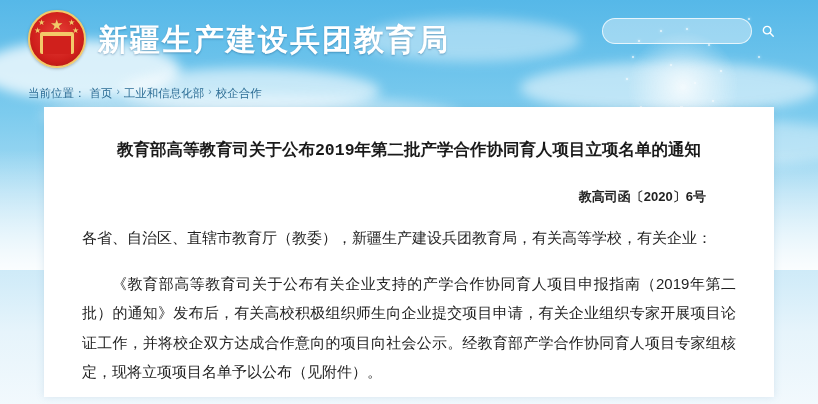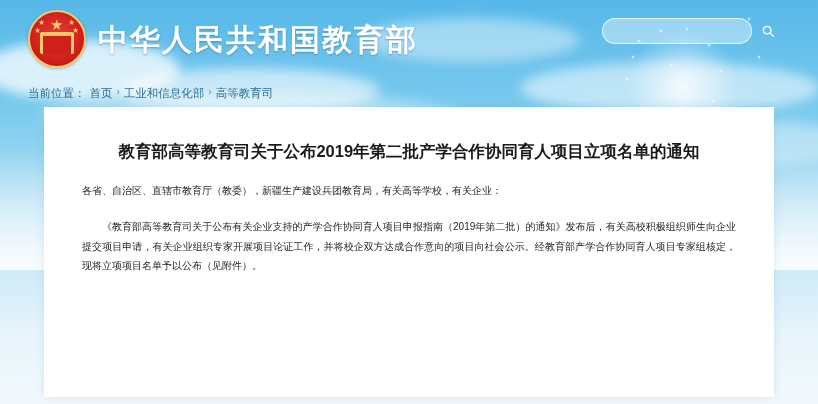--- a/index.html
+++ b/index.html
@@ -149,31 +149,31 @@
     padding: 26px 38px 10px 38px;
     box-shadow: 0 0 8px rgba(90,140,175,.18);
   }
   .doc-title {
     text-align: center;
     color: #1a1a1a;
     font-size: 16.5px;
     font-weight: bold;
     line-height: 1.5;
     margin: 6px 0 0 0;
-    font-family: Liberation Sans, sans-serif;
+    font-family: Liberation Mono, monospace;
   }
   .doc-number {
     text-align: right;
     font-size: 13px;
     color: #222;
     margin: 24px 30px 0 0;
     font-weight: bold;
   }
   .doc-p {
-    font-size: 10px;
+    font-size: 15px;
     color: #1f1f1f;
     line-height: 1.95;
     margin: 17px 0 0 0;
     text-align: justify;
   }
   .indent { text-indent: 2em; }
 </style>
 </head>
 <body>
 
@@ -212,42 +212,43 @@
     <div class="emblem">
       <div class="emblem-outer"></div>
       <div class="emblem-gate"></div>
       <div class="emblem-star es-main">★</div>
       <div class="emblem-star es-1">★</div>
       <div class="emblem-star es-2">★</div>
       <div class="emblem-star es-3">★</div>
       <div class="emblem-star es-4">★</div>
     </div>
     <div>
-      <div class="title-cn">中华人民共和国教育部</div>
+      <div class="title-cn">新疆生产建设兵团教育局</div>
     </div>
 
     <div class="search-box">
       <input class="search-input" type="text" placeholder="" style="">
       <span class="search-icon">
         <svg width="14" height="14" viewBox="0 0 24 24" fill="none" stroke="currentColor" stroke-width="2.4">
           <circle cx="10.5" cy="10.5" r="6.5"></circle>
           <line x1="15.6" y1="15.6" x2="21" y2="21" stroke-linecap="round"></line>
         </svg>
       </span>
     </div>
   </div>
 
   <div class="breadcrumb">
     <span>当前位置：</span>
     <a href="#">首页</a>
     <span class="bc-sep">›</span>
     <a href="#">工业和信息化部</a>
     <span class="bc-sep">›</span>
-    <a href="#">高等教育司</a>
+    <a href="#">校企合作</a>
   </div>
 
   <div class="card">
     <h1 class="doc-title">教育部高等教育司关于公布2019年第二批产学合作协同育人项目立项名单的通知</h1>
+    <div class="doc-number">教高司函〔2020〕6号</div>
     <p class="doc-p">各省、自治区、直辖市教育厅（教委），新疆生产建设兵团教育局，有关高等学校，有关企业：</p>
     <p class="doc-p indent">《教育部高等教育司关于公布有关企业支持的产学合作协同育人项目申报指南（2019年第二批）的通知》发布后，有关高校积极组织师生向企业提交项目申请，有关企业组织专家开展项目论证工作，并将校企双方达成合作意向的项目向社会公示。经教育部产学合作协同育人项目专家组核定，现将立项项目名单予以公布（见附件）。</p>
   </div>
 
 </div>
 
 </body></html>

